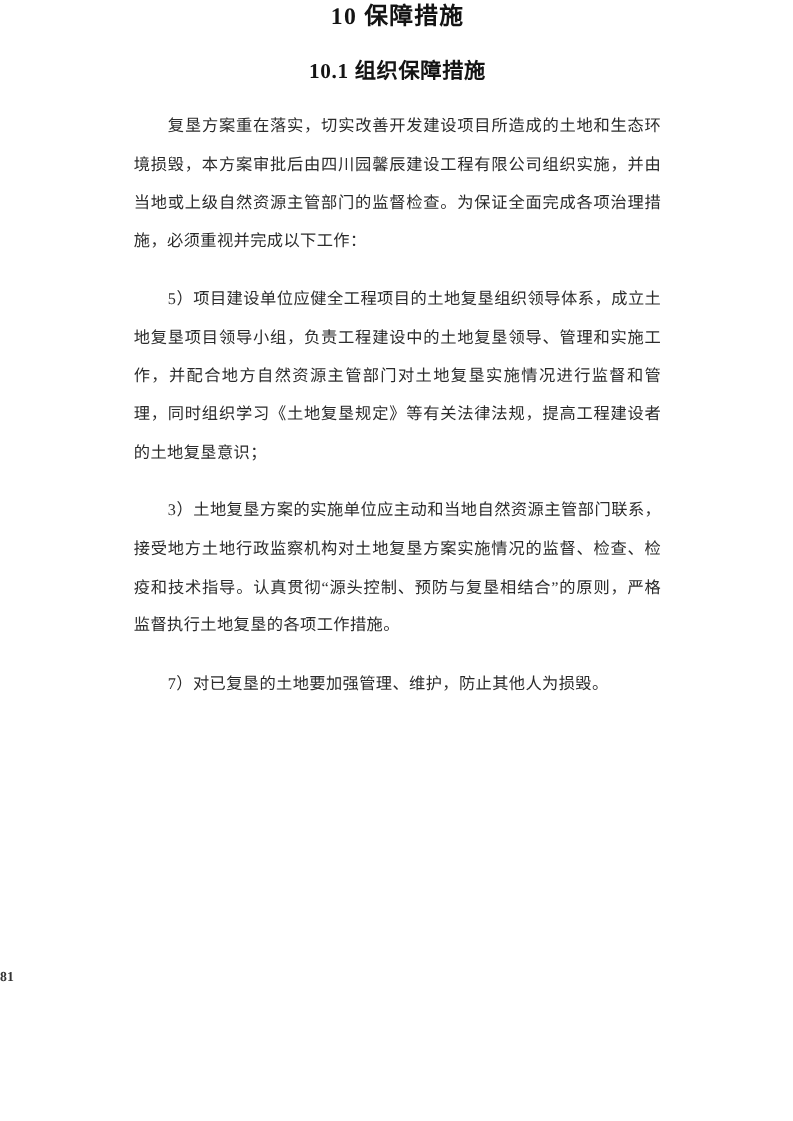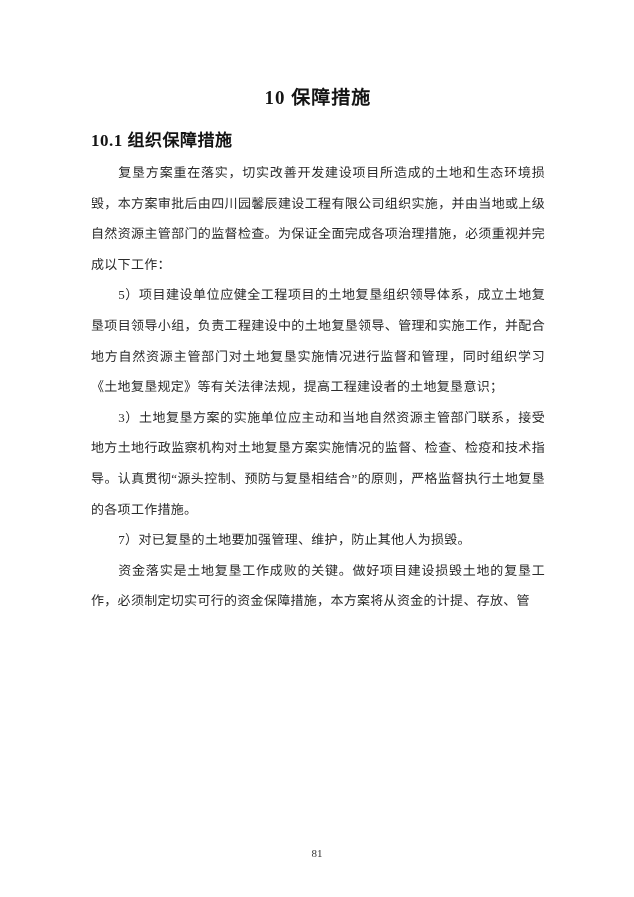--- a/index.html
+++ b/index.html
@@ -15,55 +15,53 @@
     background: #ffffff;
     overflow: hidden;
     font-family: "Liberation Serif", "DejaVu Serif", serif;
     color: #2b2b2b;
   }
   .content {
     padding: 0 89px 0 91px;
   }
   h1.doc-title {
     margin: 0;
-    padding-top: 84px;
     font-size: 19px;
     line-height: 28px;
     font-weight: bold;
     text-align: center;
     color: #141414;
     letter-spacing: 1px;
   }
   h2.sec-heading {
     margin: 16px 0 4px 0;
     font-size: 17px;
     line-height: 26px;
     font-weight: bold;
-    text-align: left;
+    text-align: center;
     color: #141414;
     letter-spacing: 0.5px;
   }
   p.body-para {
-    margin: 0;
+    margin: 16px;
     font-size: 13px;
     line-height: 30.6px;
     text-align: justify;
     text-justify: inter-ideograph;
     text-indent: 2.1em;
     letter-spacing: 0.3px;
     color: #2b2b2b;
   }
   .page-footer {
     position: absolute;
-    top: 847px;
+    top: 776px;
     left: 0;
     width: 100%;
-    text-align: center;
     font-size: 11px;
-    font-weight: normal;
+    font-weight: bold;
     color: #333333;
     font-family: "Liberation Serif", "DejaVu Serif", serif;
   }
 </style>
 </head>
 <body>
 
 <div class="page">
   <div class="content">
 
@@ -71,19 +69,18 @@
 
     <section>
       <h2 class="sec-heading">10.1 组织保障措施</h2>
       <p class="body-para">复垦方案重在落实，切实改善开发建设项目所造成的土地和生态环境损毁，本方案审批后由四川园馨辰建设工程有限公司组织实施，并由当地或上级自然资源主管部门的监督检查。为保证全面完成各项治理措施，必须重视并完成以下工作：</p>
       <p class="body-para">5）项目建设单位应健全工程项目的土地复垦组织领导体系，成立土地复垦项目领导小组，负责工程建设中的土地复垦领导、管理和实施工作，并配合地方自然资源主管部门对土地复垦实施情况进行监督和管理，同时组织学习《土地复垦规定》等有关法律法规，提高工程建设者的土地复垦意识；</p>
       <p class="body-para">3）土地复垦方案的实施单位应主动和当地自然资源主管部门联系，接受地方土地行政监察机构对土地复垦方案实施情况的监督、检查、检疫和技术指导。认真贯彻“源头控制、预防与复垦相结合”的原则，严格监督执行土地复垦的各项工作措施。</p>
       <p class="body-para">7）对已复垦的土地要加强管理、维护，防止其他人为损毁。</p>
     </section>
 
     <section>
-      <p class="body-para">资金落实是土地复垦工作成败的关键。做好项目建设损毁土地的复垦工作，必须制定切实可行的资金保障措施，本方案将从资金的计提、存放、管</p>
     </section>
 
   </div>
 
   <div class="page-footer">81</div>
 </div>
 
 </body></html>

